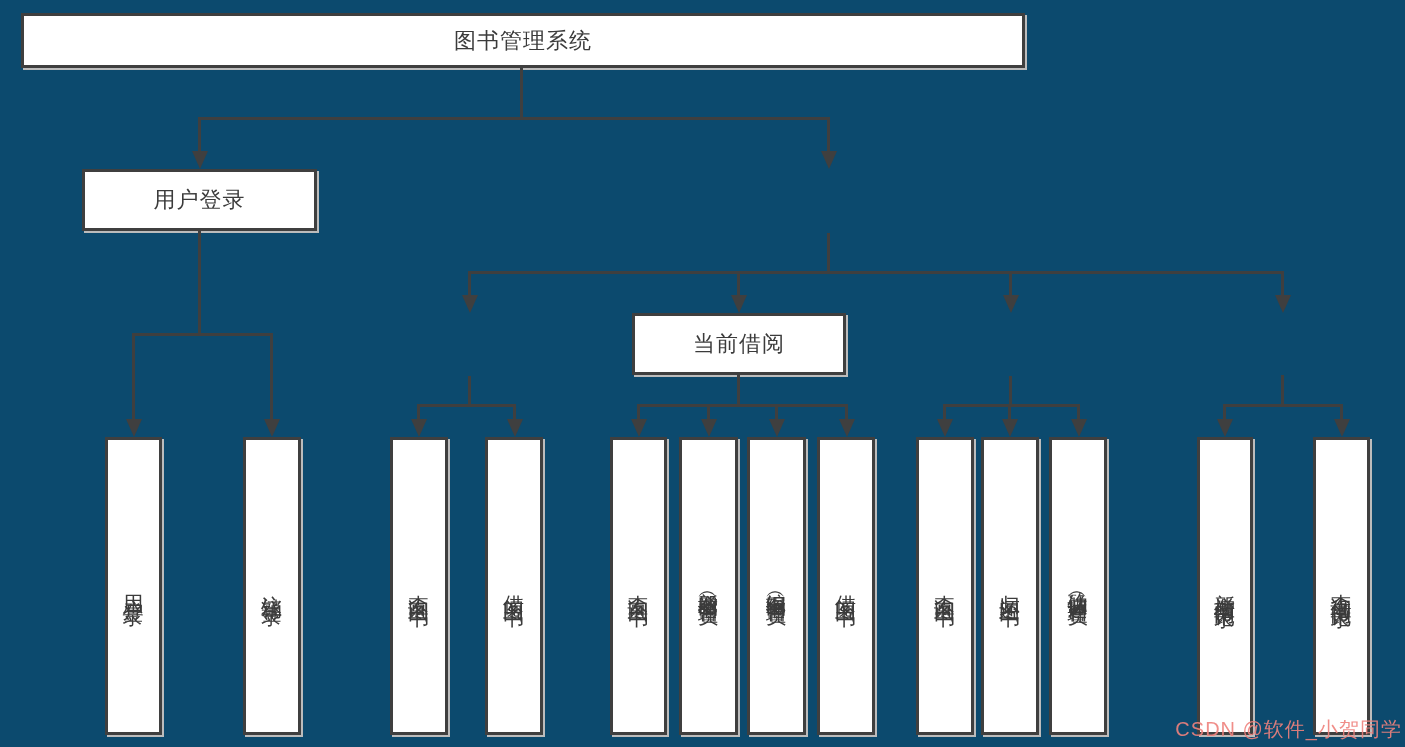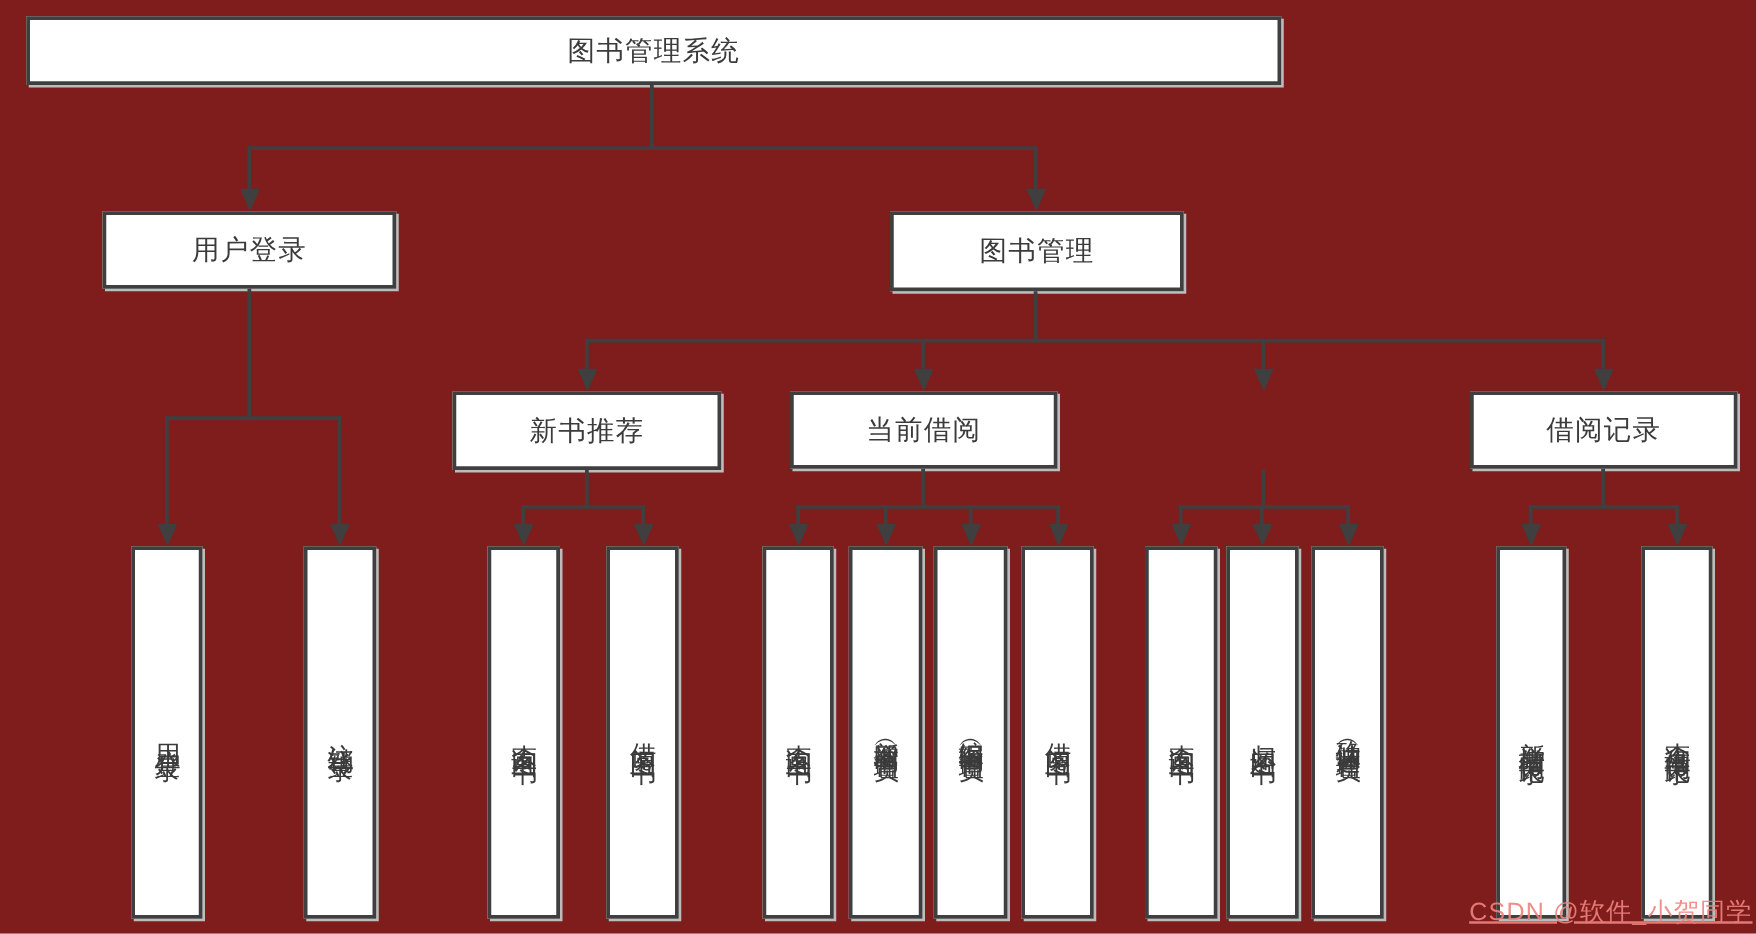--- a/index.html
+++ b/index.html
@@ -1,20 +1,20 @@
 <!DOCTYPE html>
 <html><head>
 <meta charset="utf-8">
 <style>
   html, body { margin: 0; padding: 0; background: #ffffff; }
   #canvas {
     position: relative;
     width: 1405px;
     height: 747px;
-    background: #7f1d1d;
+    background: #0c4a6e;
     font-family: "Liberation Sans", sans-serif;
     color: #3b3b3b;
     overflow: hidden;
   }
   .node {
     position: absolute;
     background: #ffffff;
     border: 3px solid #3f3f3f;
     box-shadow: 2px 2px 0 #bcbcbc;
     display: flex;
@@ -75,50 +75,41 @@
   <div class="vl" style="left: 520px; top: 68px; height: 51px; background: rgb(63, 63, 63);"></div>
   <div class="hl" style="left: 198px; top: 117px; width: 632px; background: rgb(63, 63, 63);"></div>
   <div class="vl" style="left: 198px; top: 117px; height: 37px; background: rgb(63, 63, 63);"></div>
   <div class="arw" style="left: 192px; top: 151px; border-top-color: rgb(63, 63, 63);"></div>
   <div class="vl" style="left: 827px; top: 117px; height: 37px; background: rgb(63, 63, 63);"></div>
   <div class="arw" style="left: 821px; top: 151px; border-top-color: rgb(63, 63, 63);"></div>
 
   <div class="node" style="left:82px; top:169px; width:235px; height:62px;">
     <span>用户登录</span>
   </div>
-  <div class="node" style="left:712px; top:169px; width:235px; height:64px;">
-    <span>图书管理</span>
-  </div>
 
   <div class="vl" style="left: 198px; top: 231px; height: 105px; background: rgb(63, 63, 63);"></div>
   <div class="hl" style="left: 132px; top: 333px; width: 141px; background: rgb(63, 63, 63);"></div>
   <div class="vl" style="left: 132px; top: 333px; height: 88px; background: rgb(63, 63, 63);"></div>
   <div class="arw" style="left: 126px; top: 419px; border-top-color: rgb(63, 63, 63);"></div>
   <div class="vl" style="left: 270px; top: 333px; height: 88px; background: rgb(63, 63, 63);"></div>
   <div class="arw" style="left: 264px; top: 419px; border-top-color: rgb(63, 63, 63);"></div>
 
   <div class="vl" style="left: 827px; top: 233px; height: 41px; background: rgb(63, 63, 63);"></div>
   <div class="hl" style="left: 468px; top: 271px; width: 816px; background: rgb(63, 63, 63);"></div>
   <div class="vl" style="left: 468px; top: 271px; height: 28px; background: rgb(63, 63, 63);"></div>
   <div class="arw" style="left: 462px; top: 295px; border-top-color: rgb(63, 63, 63);"></div>
   <div class="vl" style="left: 737px; top: 271px; height: 28px; background: rgb(63, 63, 63);"></div>
   <div class="arw" style="left: 731px; top: 295px; border-top-color: rgb(63, 63, 63);"></div>
   <div class="vl" style="left: 1009px; top: 271px; height: 28px; background: rgb(63, 63, 63);"></div>
   <div class="arw" style="left: 1003px; top: 295px; border-top-color: rgb(63, 63, 63);"></div>
   <div class="vl" style="left: 1281px; top: 271px; height: 28px; background: rgb(63, 63, 63);"></div>
   <div class="arw" style="left: 1275px; top: 295px; border-top-color: rgb(63, 63, 63);"></div>
 
-  <div class="node" style="left:362px; top:313px; width:215px; height:63px;">
-    <span>新书推荐</span>
-  </div>
   <div class="node" style="left:632px; top:313px; width:214px; height:62px;">
     <span>当前借阅</span>
-  </div>
-  <div class="node" style="left:1176px; top:313px; width:214px; height:62px;">
-    <span>借阅记录</span>
   </div>
 
   <div class="vl" style="left: 468px; top: 376px; height: 31px; background: rgb(63, 63, 63);"></div>
   <div class="hl" style="left: 417px; top: 404px; width: 99px; background: rgb(63, 63, 63);"></div>
   <div class="vl" style="left: 417px; top: 404px; height: 17px; background: rgb(63, 63, 63);"></div>
   <div class="arw" style="left: 411px; top: 419px; border-top-color: rgb(63, 63, 63);"></div>
   <div class="vl" style="left: 513px; top: 404px; height: 17px; background: rgb(63, 63, 63);"></div>
   <div class="arw" style="left: 507px; top: 419px; border-top-color: rgb(63, 63, 63);"></div>
 
   <div class="vl" style="left: 737px; top: 375px; height: 32px; background: rgb(63, 63, 63);"></div>
@@ -185,15 +176,15 @@
     <span style="letter-spacing:2px;">确认归还（管理员）</span>
   </div>
 
   <div class="leaf" style="left:1197px; width:56px;">
     <span style="letter-spacing:3px;">新增借阅记录</span>
   </div>
   <div class="leaf" style="left:1313px; width:57px;">
     <span style="letter-spacing:3px;">查询借阅记录</span>
   </div>
 
-  <div class="watermark" style="color: rgb(239, 130, 125); text-decoration: underline;">CSDN @软件_小贺同学</div>
+  <div class="watermark" style="color: rgb(239, 130, 125);">CSDN @软件_小贺同学</div>
 
 </div>
 
 </body></html>

